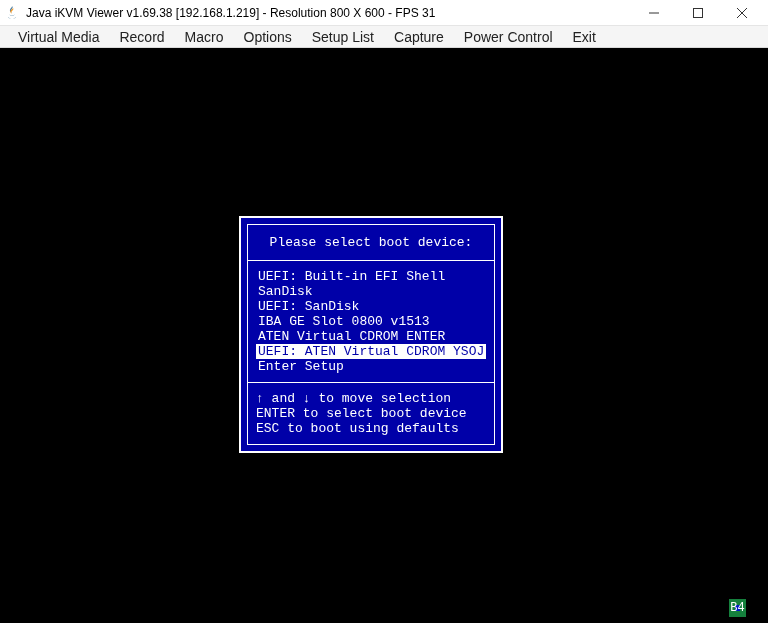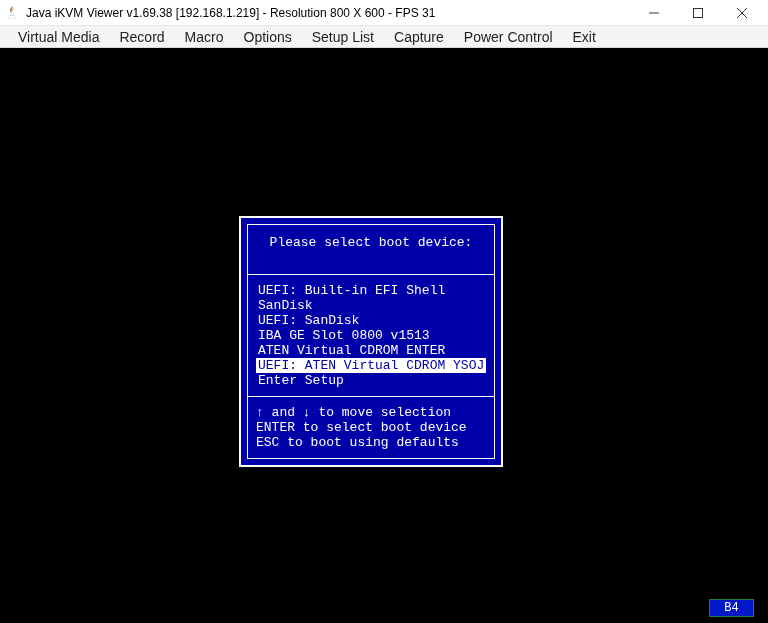--- a/index.html
+++ b/index.html
@@ -73,51 +73,51 @@
     font-size: 13px;
     line-height: 15px;
     color: #fff;
   }
   .bios-inner {
     border: 1px solid #fff;
     padding: 10px 8px 8px 8px;
   }
   .bios-title {
     text-align: center;
-    margin-bottom: 24px;
+    margin-bottom: 10px;
   }
   .bios-divider {
     border-top: 1px solid #fff;
     margin: 8px -8px;
   }
   .boot-list { }
   .boot-item {
     padding: 0 2px;
     white-space: nowrap;
     font-family: Liberation Mono, monospace;
   }
   .boot-item.selected {
     background: #fff;
     color: #0000a8;
   }
   .hints { text-align: left; font-family: Liberation Mono, monospace; }
   .corner-badge {
     position: absolute;
-    right: 14px;
+    right: 22px;
     bottom: 6px;
-    width: 45px;
+    width: 17px;
     height: 18px;
     background: #0018c8;
     color: #fff;
     font-family: "Courier New", monospace;
     font-size: 12px;
     display: flex;
     align-items: center;
     justify-content: center;
-    border: 1px solid #15803d;
+    border: 6px solid #15803d;
   }
 </style>
 </head>
 <body>
 
 <div class="titlebar">
   <span class="app-icon">
     <svg viewBox="0 0 16 16">
         <path d="M4 12c1 1 3 1.5 4 1.5s3-.5 4-1.5c0 2-8 2-8 0zM5 9c0 1 2 1.5 3 1.5s3-.5 3-1.5c0 1.6-6 1.6-6 0zM8 1c2 2-1 3-1 5 0 1 1 2 1 2-2-1-3-3-1-5 1-1 1-2 1-2z" fill="#5382a1"></path>
         <path d="M9 3c1 1 0 2-1 3s-1 2 0 3c-2-1-2-3-1-4s2-1 2-2z" fill="#f8981d"></path>

